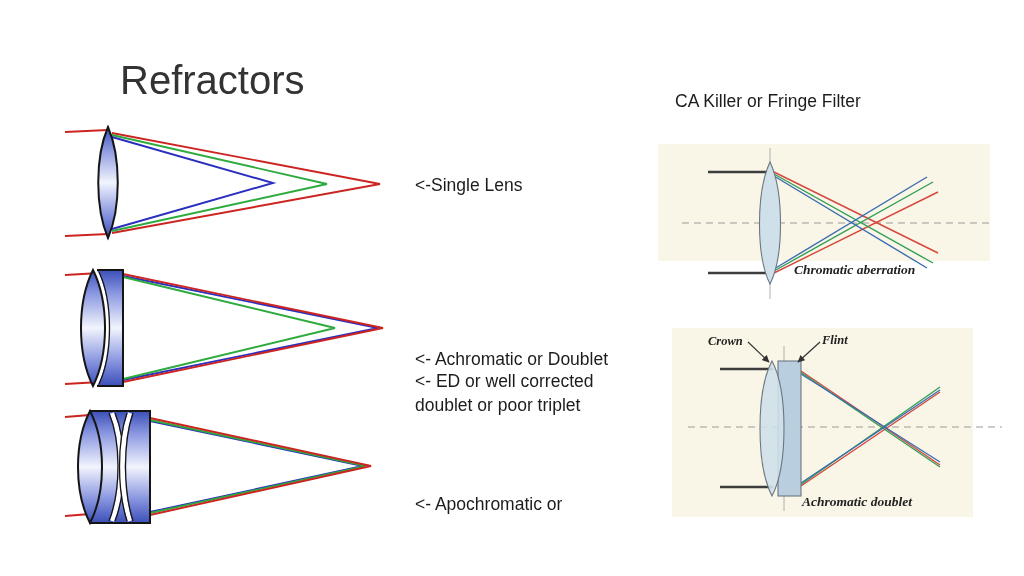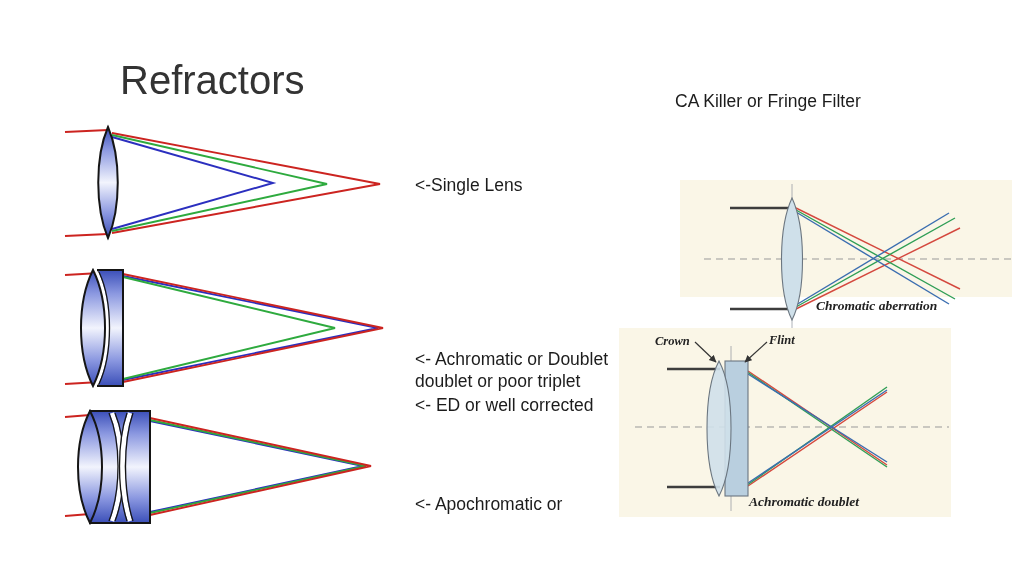--- a/index.html
+++ b/index.html
@@ -135,53 +135,53 @@
   </g>
 </svg>
 
 <div class="abs lens-label" style="left:415px;top:160px;margin-top:13px;">
   <div>&lt;-Single Lens</div>
 </div>
 <div class="abs lens-label" style="left:415px;top:299px;margin-top:48px;">
   <div>&lt;- Achromatic or Doublet</div>
 </div>
 <div class="abs lens-label" style="left:415px;top:369px;">
+  <div>&lt;- ED or well corrected</div>
   <div>doublet or poor triplet</div>
-  <div>&lt;- ED or well corrected</div>
 </div>
 <div class="abs lens-label" style="left:415px;top:460px;margin-top:32px;">
   <div>&lt;- Apochromatic or</div>
 </div>
 
 <div class="abs rp-heading">
   <div>CA Killer or Fringe Filter</div>
 </div>
 
-<div class="abs figure" style="left:680px;top:144px;width:332px;height:117px;margin-top:36px;">
+<div class="abs figure" style="left:658px;top:144px;width:332px;height:117px;">
   <svg width="332" height="159" viewBox="0 0 332 159">
     <line class="vline" x1="112" y1="4" x2="112" y2="155"></line>
     <line class="axis" x1="24" y1="79" x2="332" y2="79"></line>
     <g>
       <polyline class="beam" points="50,28 116,28"></polyline>
       <polyline class="beam" points="50,129 116,129"></polyline>
     </g>
     <g>
       <line class="fr fray" x1="116" y1="28" x2="280" y2="109"></line>
       <line class="fr fray" x1="116" y1="129" x2="280" y2="48"></line>
       <line class="fg fray" x1="116" y1="30" x2="275" y2="119"></line>
       <line class="fg fray" x1="116" y1="127" x2="275" y2="38"></line>
       <line class="fb fray" x1="116" y1="32" x2="269" y2="124"></line>
       <line class="fb fray" x1="116" y1="125" x2="269" y2="33"></line>
     </g>
     <path class="figlens" d="M 112 18 C 126 48, 126 112, 112 140 C 98 112, 98 48, 112 18 Z"></path>
   </svg>
   <span class="fig-caption" style="left:136px;top:118px;">Chromatic aberration</span>
 </div>
 
-<div class="abs figure" style="left:619px;top:328px;width:332px;height:189px;">
+<div class="abs figure" style="left:672px;top:328px;width:301px;height:189px;">
   <svg width="332" height="189" viewBox="0 0 332 189">
     <defs>
       <marker id="arrow" markerWidth="7" markerHeight="7" refX="5.5" refY="3" orient="auto">
         <path d="M0,0 L6,3 L0,6 Z" fill="#333333"></path>
       </marker>
     </defs>
     <line class="vline" x1="112" y1="18" x2="112" y2="183"></line>
     <line class="axis" x1="16" y1="99" x2="330" y2="99"></line>
     <g>
       <polyline class="beam" points="48,41 101,41"></polyline>

